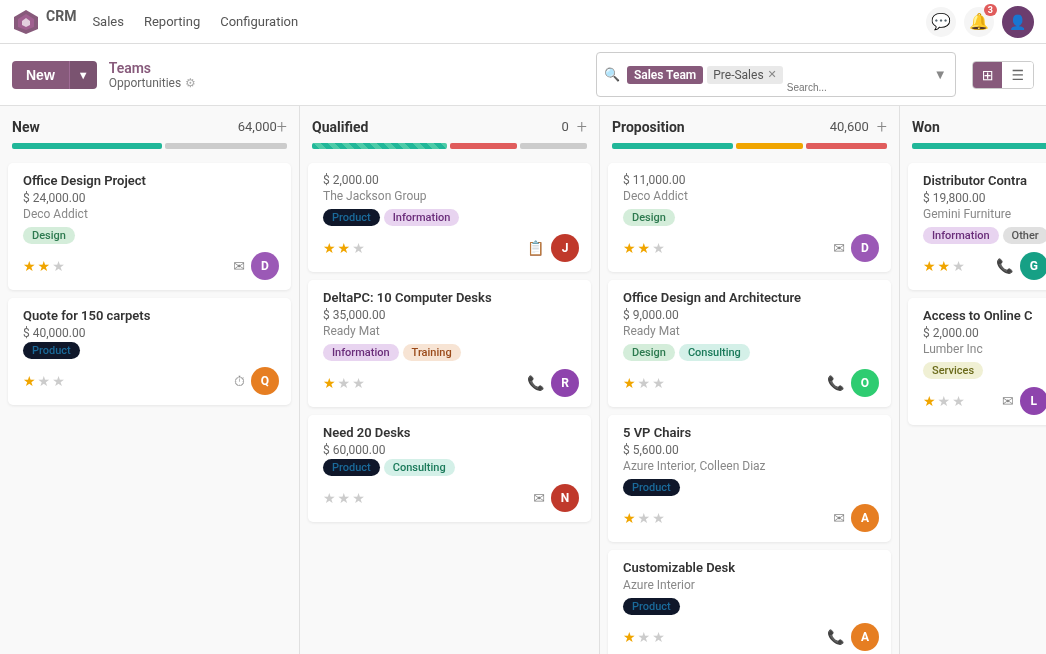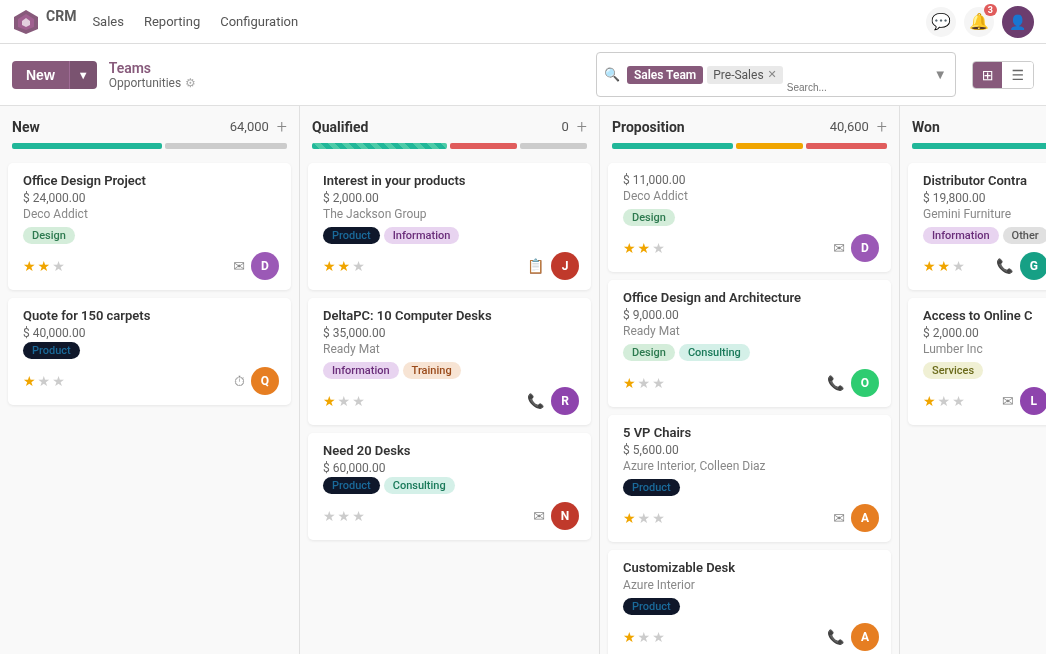--- a/index.html
+++ b/index.html
@@ -270,21 +270,21 @@
     <button class="view-btn active">⊞</button>
     <button class="view-btn">☰</button>
   </div>
 </div>
 
 <div class="kanban-board" id="kanban-board">
 <div class="kanban-column">
       <div class="column-header">
         <div class="column-title-row">
           <span class="column-title">New</span>
-          <div style="display: flex; align-items: center; gap: 8px;">
+          <div style="display: flex; align-items: center; ">
             <span class="column-amount">64,000</span>
             <span class="column-add">+</span>
           </div>
         </div>
         <div class="progress-bar-container">
           <div class="progress-seg bar-green" style="width: 55%;"></div>
           <div class="progress-seg bar-grey" style="width: 45%;"></div>
         </div>
       </div>
       <div class="column-cards">
@@ -337,21 +337,20 @@
           </div>
         </div>
         <div class="progress-bar-container">
           <div class="progress-seg bar-striped" style="width: 50%;"></div>
           <div class="progress-seg bar-red" style="width: 25%;"></div>
           <div class="progress-seg bar-grey" style="width: 25%;"></div>
         </div>
       </div>
       <div class="column-cards">
         <div class="kanban-card">
-          <div class="card-title">Interest in your products</div>
           <div class="card-amount">$ 2,000.00</div>
           <div class="card-company">The Jackson Group</div>
           <div class="card-tags">
             <span class="tag tag-product">Product</span>
             <span class="tag tag-information">Information</span>
           </div>
           <div class="card-footer">
             <div class="stars">
               <span class="star star-full">★</span>
               <span class="star star-full">★</span>

